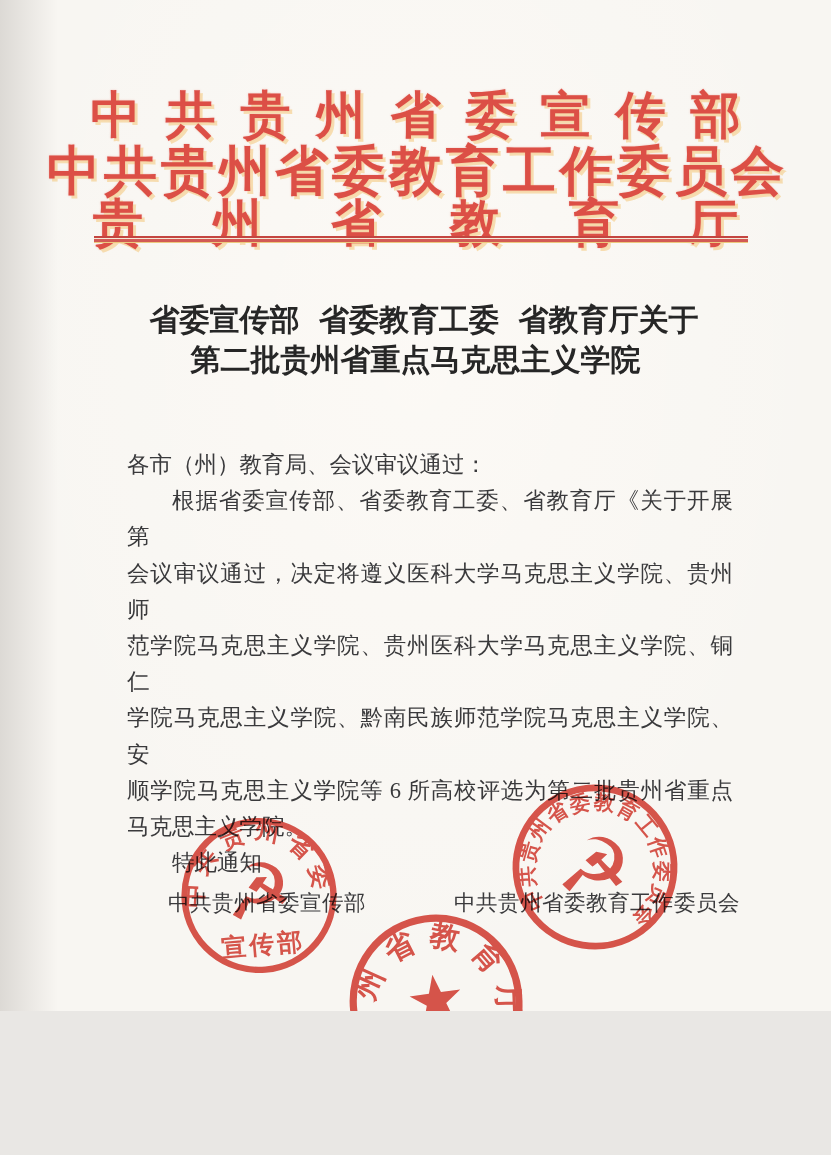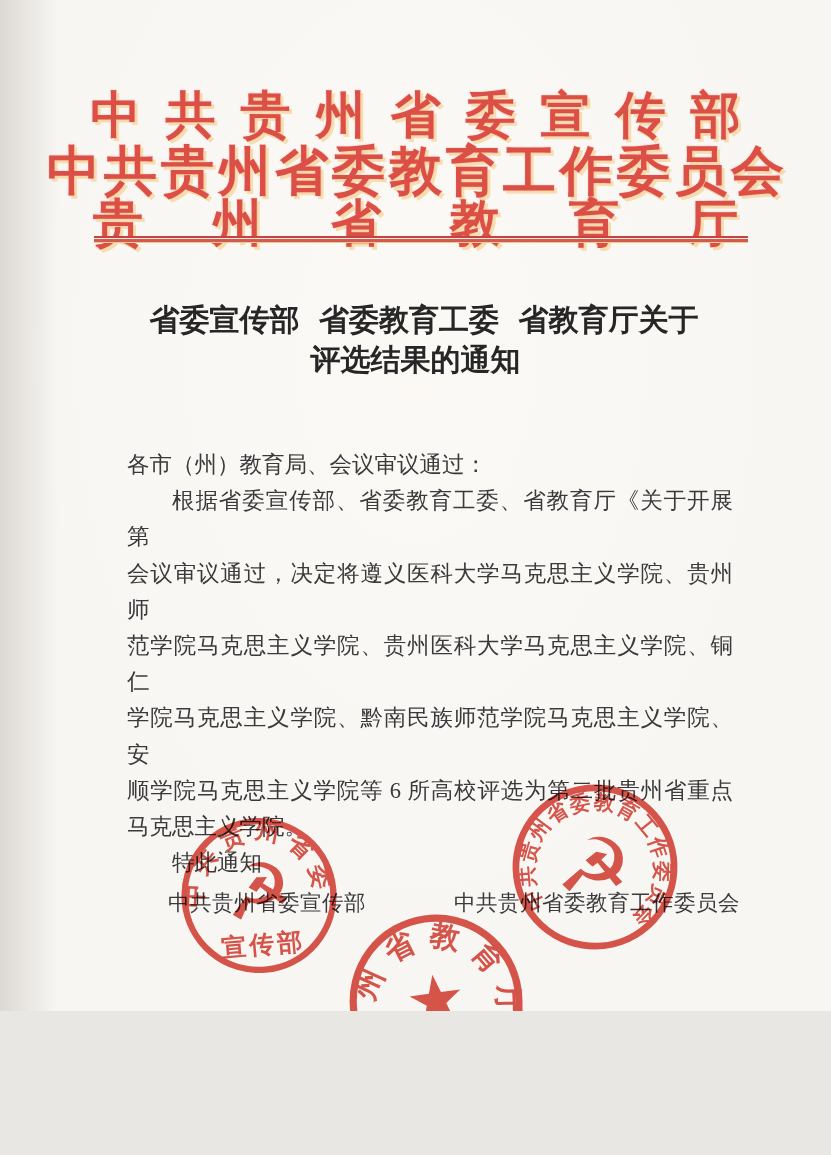--- a/index.html
+++ b/index.html
@@ -74,21 +74,21 @@
 
 <div class="page">
 
   <div class="lh lh1">中共贵州省委宣传部</div>
   <div class="lh lh2">中共贵州省委教育工作委员会</div>
   <div class="lh lh3">贵州省教育厅</div>
   <div class="header-rule"></div>
 
   <div class="title">
     <div class="t1">省委宣传部 省委教育工委 省教育厅关于</div>
-    <div class="t3">评选结果的通知</div>
+    <div class="t2">第二批贵州省重点马克思主义学院</div>
   </div>
 
   <div class="body-text">
     <div class="bl">各市（州）教育局、会议审议通过：</div>
     <div class="bl fill indent">根据省委宣传部、省委教育工委、省教育厅《关于开展第</div>
     <div class="bl fill">会议审议通过，决定将遵义医科大学马克思主义学院、贵州师</div>
     <div class="bl fill">范学院马克思主义学院、贵州医科大学马克思主义学院、铜仁</div>
     <div class="bl fill">学院马克思主义学院、黔南民族师范学院马克思主义学院、安</div>
     <div class="bl fill">顺学院马克思主义学院等 6 所高校评选为第二批贵州省重点</div>
     <div class="bl">马克思主义学院。</div>

